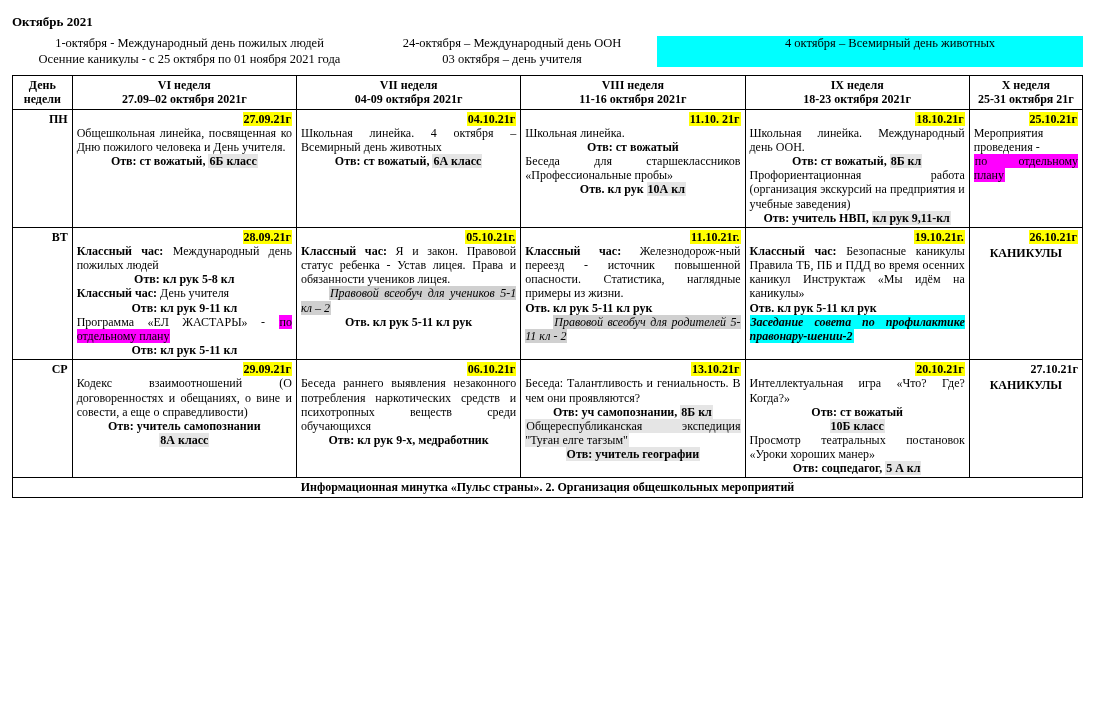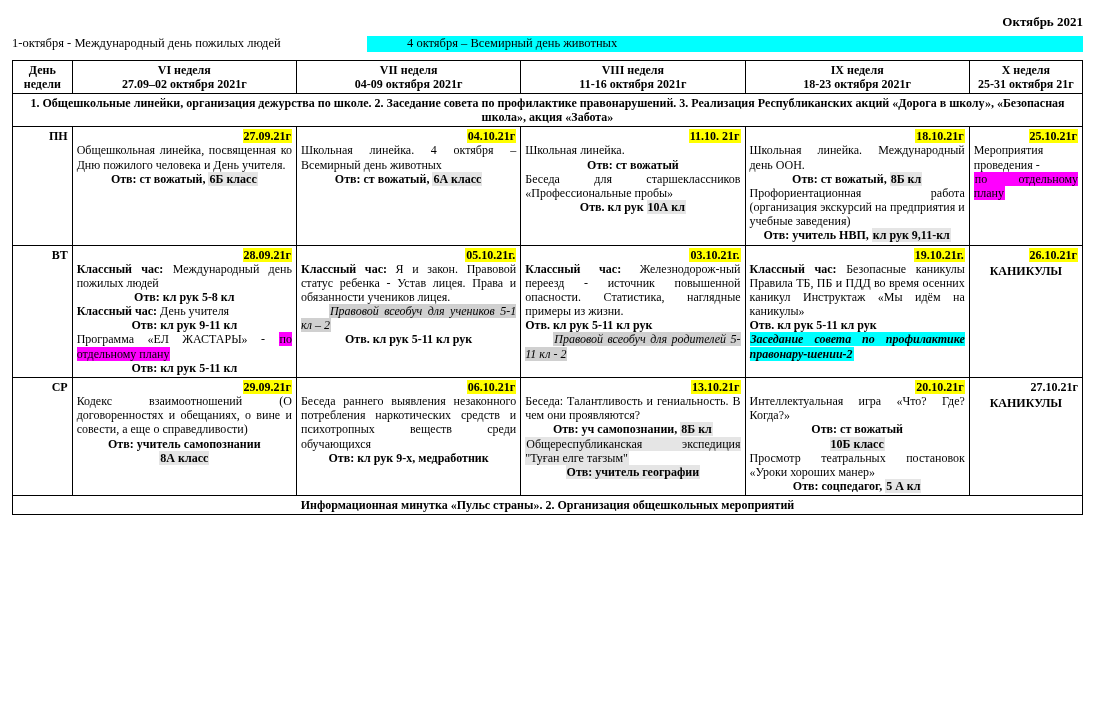--- a/index.html
+++ b/index.html
@@ -5,22 +5,22 @@
   html,body{margin:0;padding:0;}
   body{
     width:1095px;height:712px;
     background:#ffffff;
     font-family:"Liberation Serif", serif;
     font-size:12.5px;
     color:#000;
     overflow:hidden;
   }
   .page{padding:14px 12px 0 12px;box-sizing:border-box;width:1095px;}
-  .doc-title{text-align:right;font-weight:bold;font-size:13px;margin:0 0 6px 0;}
-  .head-lines{font-size:12.5px;line-height:1.25;margin-bottom:8px;}
+  .doc-title{text-align:left;font-weight:bold;font-size:13px;margin:0 0 6px 0;}
+  .head-lines{font-size:12.5px;line-height:1.25;margin-bottom:8px;text-align:center;}
   .head-row{display:flex;}
   .hl-a{width:355px;}
   .hl-b{width:290px;}
   .hl-c{flex:1;}
   table.grid{
     border-collapse:collapse;
     width:1071px;
     table-layout:fixed;
   }
   table.grid td, table.grid th{
@@ -53,21 +53,27 @@
 </head>
 <body>
 
 <div class="page">
 
   <div class="doc-title">Октябрь 2021</div>
 
   <div class="head-lines">
     <div class="head-row">
       <div class="hl-a">1-октября - Международный день пожилых людей</div>
+      <div class="hl-b">24-октября – Международный день ООН</div>
       <div class="hl-c">4 октября – Всемирный день животных</div>
+    </div>
+    <div class="head-row">
+      <div class="hl-a">Осенние каникулы - с 25 октября по 01 ноября 2021 года</div>
+      <div class="hl-b">03 октября – день учителя</div>
+      <div class="hl-c"></div>
     </div>
   </div>
 
   <table class="grid">
     <colgroup>
       <col class="col-day">
         <col class="col-w">
         <col class="col-w">
         <col class="col-w">
         <col class="col-w">
@@ -91,23 +97,20 @@
       <th class="hdr">
         <span class="blk">IX неделя</span>
         <span class="blk">18-23  октября 2021г</span>
       </th>
       <th class="hdr">
         <span class="blk">X неделя</span>
         <span class="blk">25-31 октября 21г</span>
       </th>
     </tr>
 
-    <tr>
-      <td class="bandrow" colspan="6">1. Общешкольные линейки, организация дежурства по школе. 2. Заседание совета по профилактике правонарушений. 3. Реализация Республиканских акций «Дорога в школу», «Безопасная школа», акция «Забота»</td>
-    </tr>
 
     <tr>
       <td class="daycell">ПН</td>
       <td>
         <span class="date"><span class="hl-y mark">27.09.21г</span></span>
         <div class="just">Общешкольная линейка, посвященная ко Дню пожилого человека и День учителя.</div>
         <div class="ctr b"><span>Отв: ст вожатый,</span> <span class="hl-g mark">6Б класс</span></div>
       </td>
       <td>
         <span class="date"><span class="hl-y mark">04.10.21г</span></span>
@@ -147,21 +150,21 @@
         <div class="just"><span>Программа «ЕЛ ЖАСТАРЫ» -</span> <span class="hl-m mark">по отдельному плану</span></div>
         <div class="ctr b">Отв: кл рук 5-11 кл</div>
       </td>
       <td>
         <span class="date"><span class="hl-y mark">05.10.21г.</span></span>
         <div class="just"><span class="b">Классный час:</span><span> Я и закон. Правовой статус ребенка - Устав лицея. Права и обязанности учеников лицея.</span></div>
         <div class="just i"><span class="hl-gray mark">Правовой всеобуч для учеников 5-1 кл – 2</span></div>
         <div class="ctr b">Отв. кл рук 5-11 кл рук</div>
       </td>
       <td>
-        <span class="date"><span class="hl-y mark">03.10.21г.</span></span>
+        <span class="date"><span class="hl-y mark">11.10.21г.</span></span>
         <div class="just"><span class="b">Классный час:</span><span> Железнодорож-ный переезд - источник повышенной опасности. Статистика, наглядные примеры из жизни.</span></div>
         <div class="just b">Отв. кл рук 5-11 кл рук</div>
         <div class="just i"><span class="hl-gray mark">Правовой всеобуч для родителей 5-11 кл - 2</span></div>
       </td>
       <td>
         <span class="date"><span class="hl-y mark">19.10.21г.</span></span>
         <div class="just"><span class="b">Классный час:</span><span> Безопасные каникулы Правила ТБ, ПБ и ПДД во время осенних каникул Инструктаж «Мы идём на каникулы»</span></div>
         <div class="just b">Отв. кл рук 5-11 кл рук</div>
         <div class="just b i"><span class="hl-c mark">Заседание совета по профилактике правонару-шении-2</span></div>
       </td>

